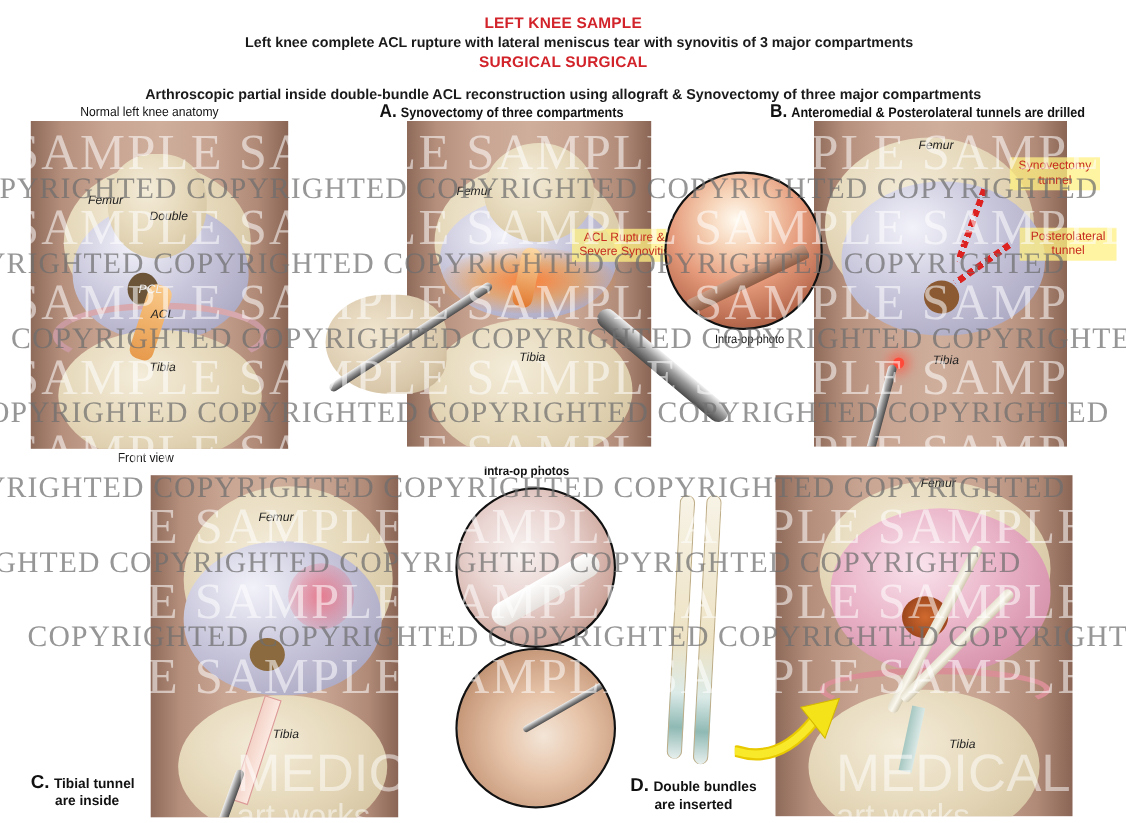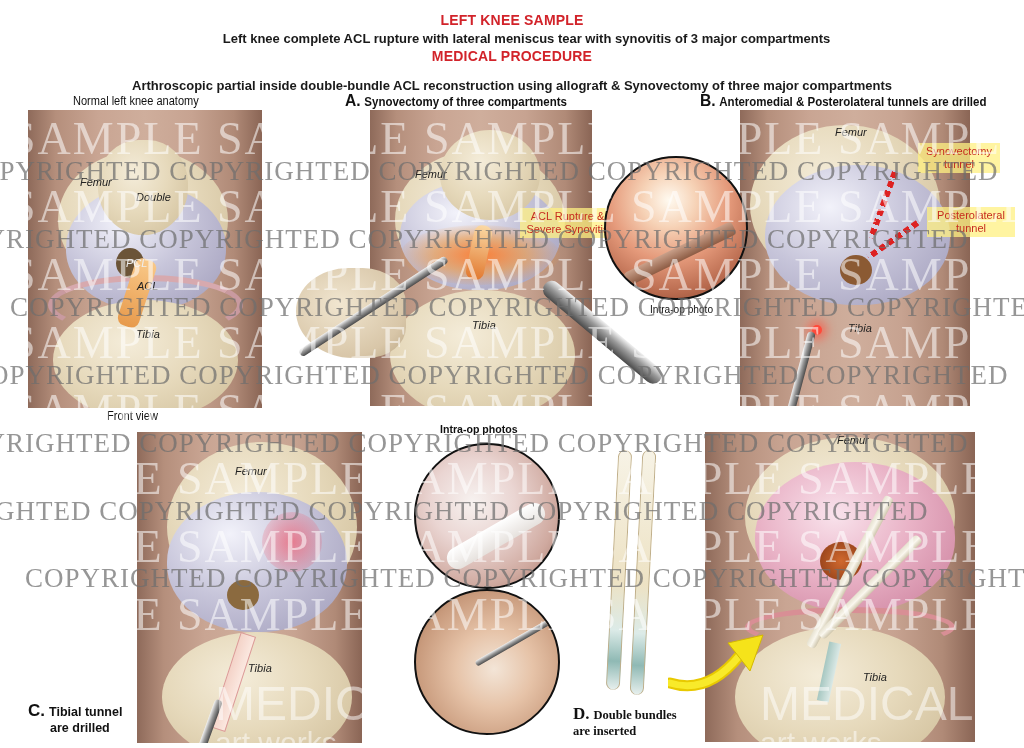--- a/index.html
+++ b/index.html
@@ -41,21 +41,21 @@
   .logo-wm { position: absolute; color: rgba(255,255,255,0.5); font-size: 48px; line-height: 48px; white-space: nowrap; margin-top: 48px; }
   .logo-wm small { display: block; font-size: 30px; line-height: 30px; }
 
   .arrow { position: absolute; }
 </style>
 </head>
 <body>
 
 <div class="header-line h-red" style="top:12px;">LEFT KNEE SAMPLE</div>
 <div class="header-line h-black" style="top:31px;padding-left:29px;">Left knee complete ACL rupture with lateral meniscus tear with synovitis of 3 major compartments</div>
-<div class="header-line h-red" style="top:48px;">MEDICAL PROCEDURE</div>
+<div class="header-line h-red" style="top:48px;">SURGICAL SURGICAL</div>
 <div class="header-line h-black" style="top:78px;">Arthroscopic partial inside double-bundle ACL reconstruction using allograft &amp; Synovectomy of three major compartments</div>
 
 <div class="caption plain" style="left:73px; top:94px;">Normal left knee anatomy</div>
 <div class="caption" style="left:345px; top:91px;">
   <b class="letter">A.</b><span class="txt">Synovectomy of three compartments</span>
 </div>
 <div class="caption" style="left:700px; top:91px;">
   <b class="letter">B.</b><span class="txt">Anteromedial &amp; Posterolateral tunnels are drilled</span>
 </div>
 
@@ -124,34 +124,34 @@
   <div style="position:absolute; left:125px; top:80px; width:60px; height:60px; border-radius:50%; background:radial-gradient(circle, rgba(240,90,110,0.7), rgba(240,90,110,0));"></div>
   <div style="position:absolute; left:90px; top:148px; width:32px; height:30px; border-radius:50%; background:#8b6a3f;"></div>
   <div class="bone" style="left:25px; top:200px; width:190px; height:130px;"></div>
   <div style="position:absolute; left:88px; top:200px; width:16px; height:100px; background:linear-gradient(90deg,#f4d3c8,#fbe8e0); border:1px solid #d99; transform:rotate(18deg);"></div>
   <span class="bone-label" style="left:98px; top:33px;">Femur</span>
   <span class="bone-label" style="left:111px; top:230px;">Tibia</span>
   <div class="instrument" style="left:60px; top:325px; width:65px; transform:rotate(-70deg);"></div>
 </div>
 <div class="caption" style="left:28px; top:703px; transform:none; line-height:16px;">
   <div><b class="letter">C.</b><span class="txt">Tibial tunnel</span></div>
-  <div class="txt" style="padding-left:22px;">are drilled</div>
+  <div class="txt" style="padding-left:22px;">are inside</div>
 </div>
 
 <div class="caption" style="left:440px; top:423px; font-weight:bold; font-size:11.5px;">Intra-op photos</div>
 <div class="circle-photo photo-b" style="left:414px; top:443px; width:146px; height:146px;">
   <div style="position:absolute; left:25px; top:80px; width:110px; height:22px; border-radius:11px; background:linear-gradient(180deg,#ffffff,#e6e1dd); transform:rotate(-30deg);"></div>
 </div>
 <div class="circle-photo photo-c" style="left:414px; top:589px; width:146px; height:146px;">
   <div class="instrument" style="left:60px; top:70px; width:90px; height:6px; transform:rotate(-30deg);"></div>
 </div>
 
 <div class="graft" style="left:612px; top:450px; height:240px; transform:rotate(3deg);"></div>
 <div class="graft" style="left:636px; top:450px; height:245px; transform:rotate(3deg);"></div>
-<div class="caption" style="left:573px; top:706px; transform:none; line-height:16px; text-align:left;font-family:Liberation Serif, serif;">
+<div class="caption" style="left:573px; top:706px; transform:none; line-height:16px; text-align:center;">
   <div><b class="letter">D.</b><span class="txt">Double bundles</span></div>
   <div class="txt">are inserted</div>
 </div>
 
 <div class="panel skin" style="left:705px; top:432px; width:270px; height:310px;">
   <div class="bone" style="left:40px; top:5px; width:210px; height:160px;"></div>
   <div class="cartilage pink" style="left:50px; top:30px; width:200px; height:150px;"></div>
   <div style="position:absolute; left:115px; top:110px; width:42px; height:38px; border-radius:50%; background:radial-gradient(circle,#d0692e,#8a3a17);"></div>
   <div style="position:absolute; left:40px; top:175px; width:210px; height:40px; border-radius:50%; border:6px solid #d88f95; border-bottom-color:transparent;"></div>
   <div class="bone" style="left:30px; top:195px; width:210px; height:140px;"></div>

